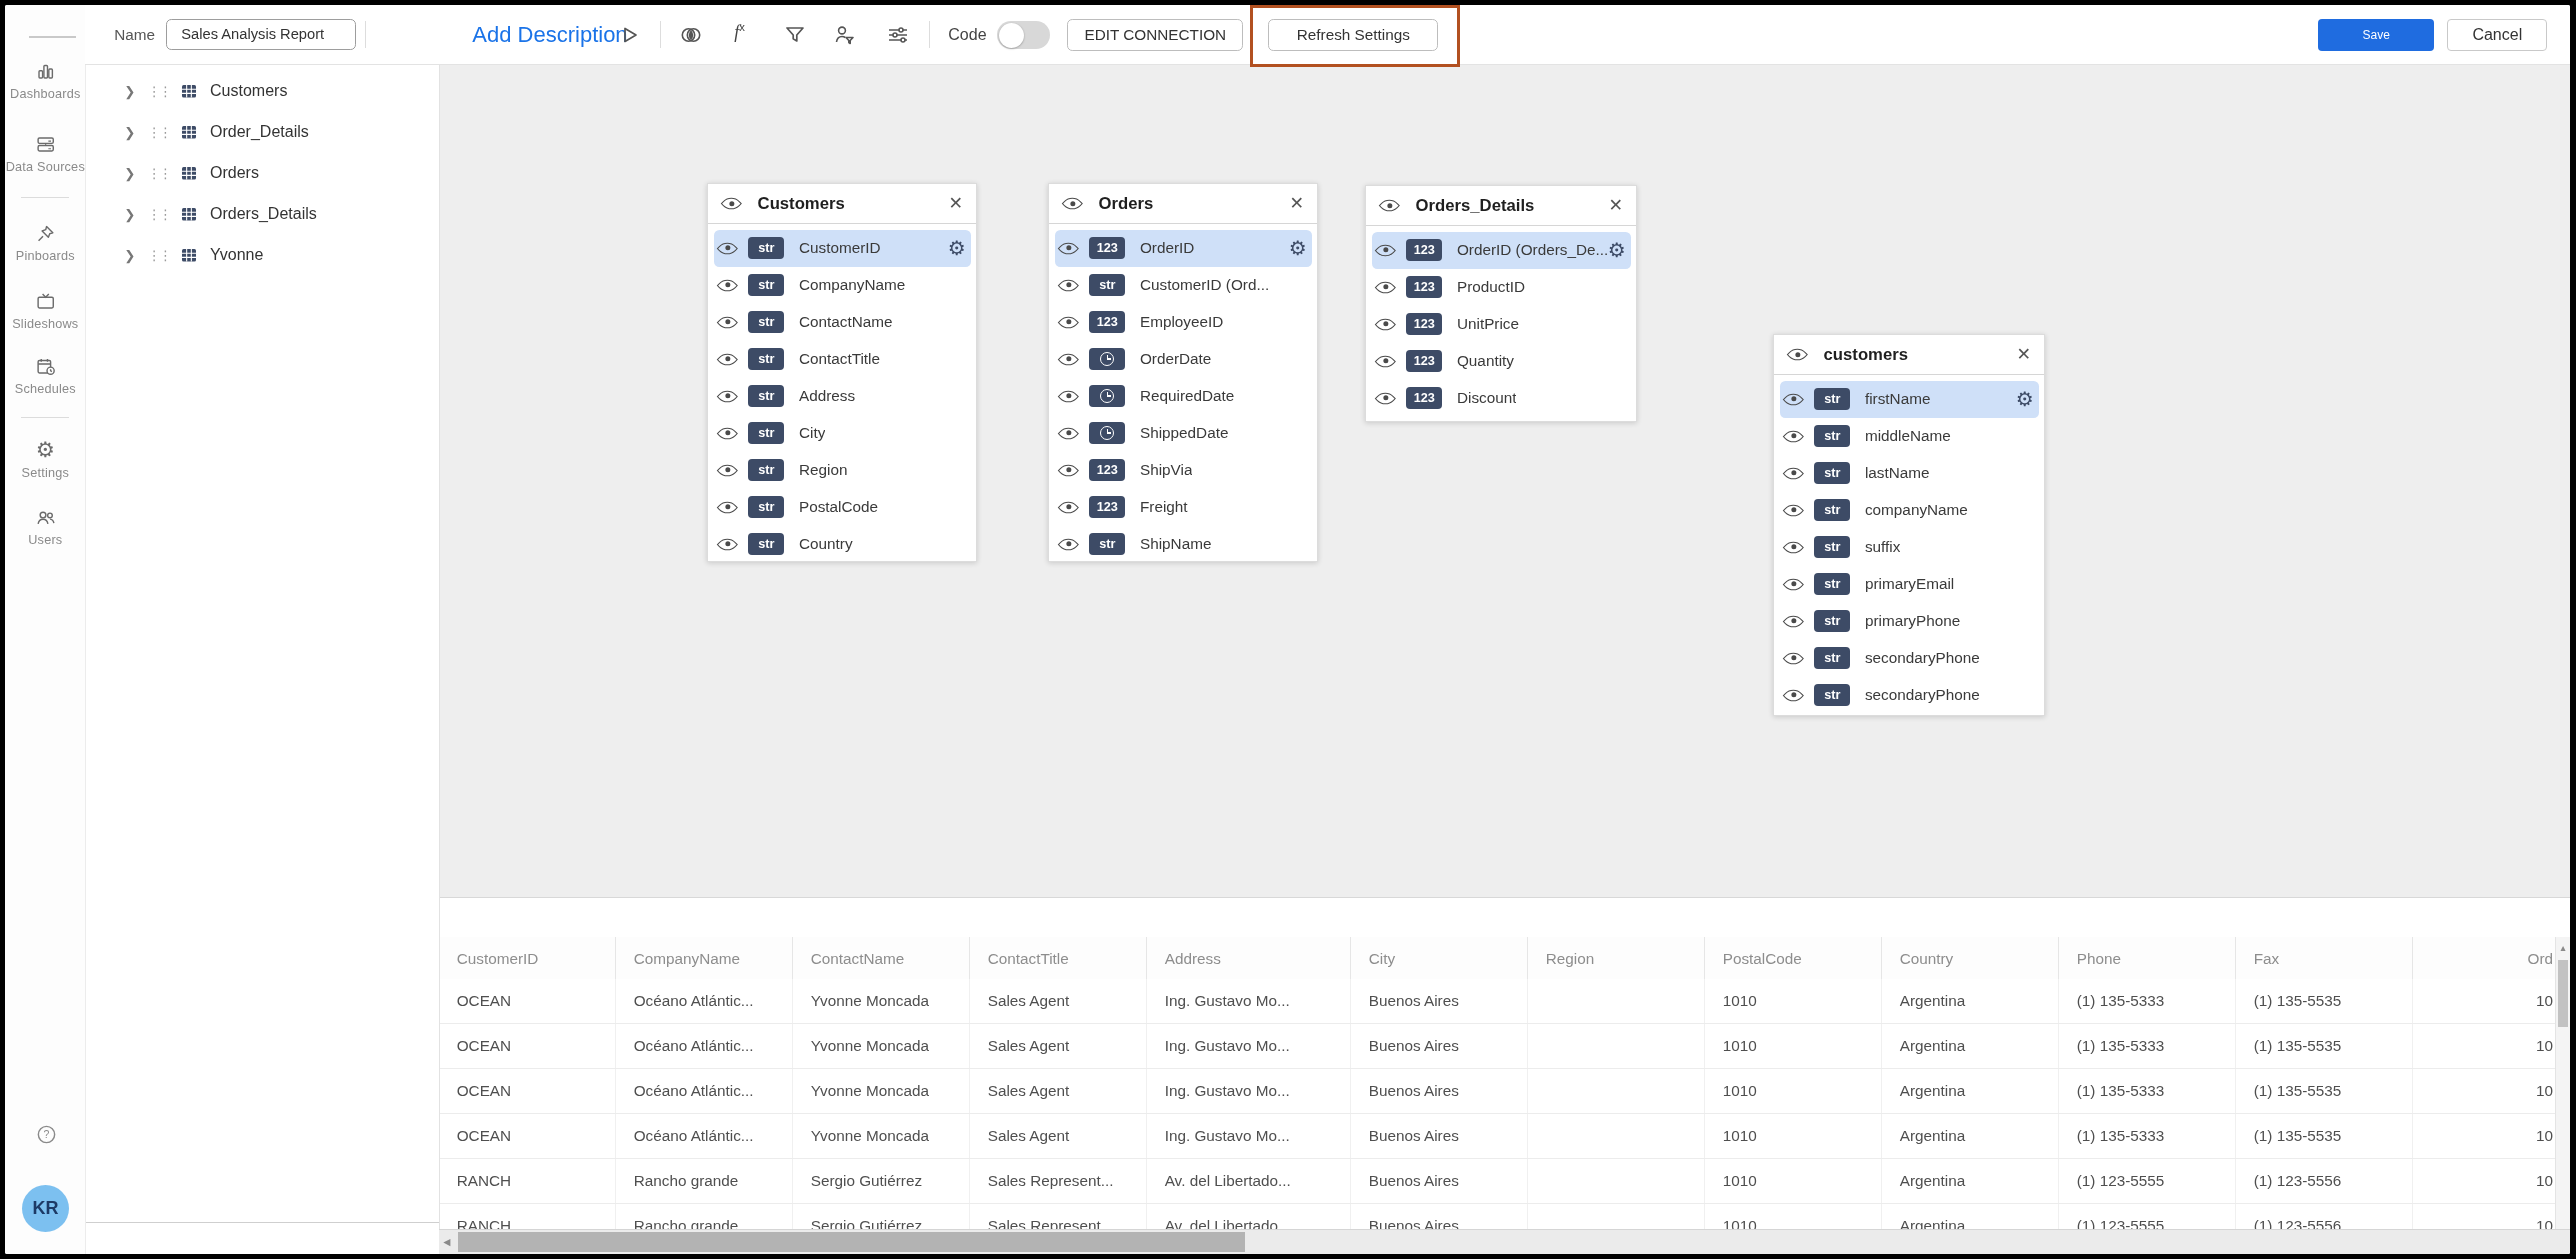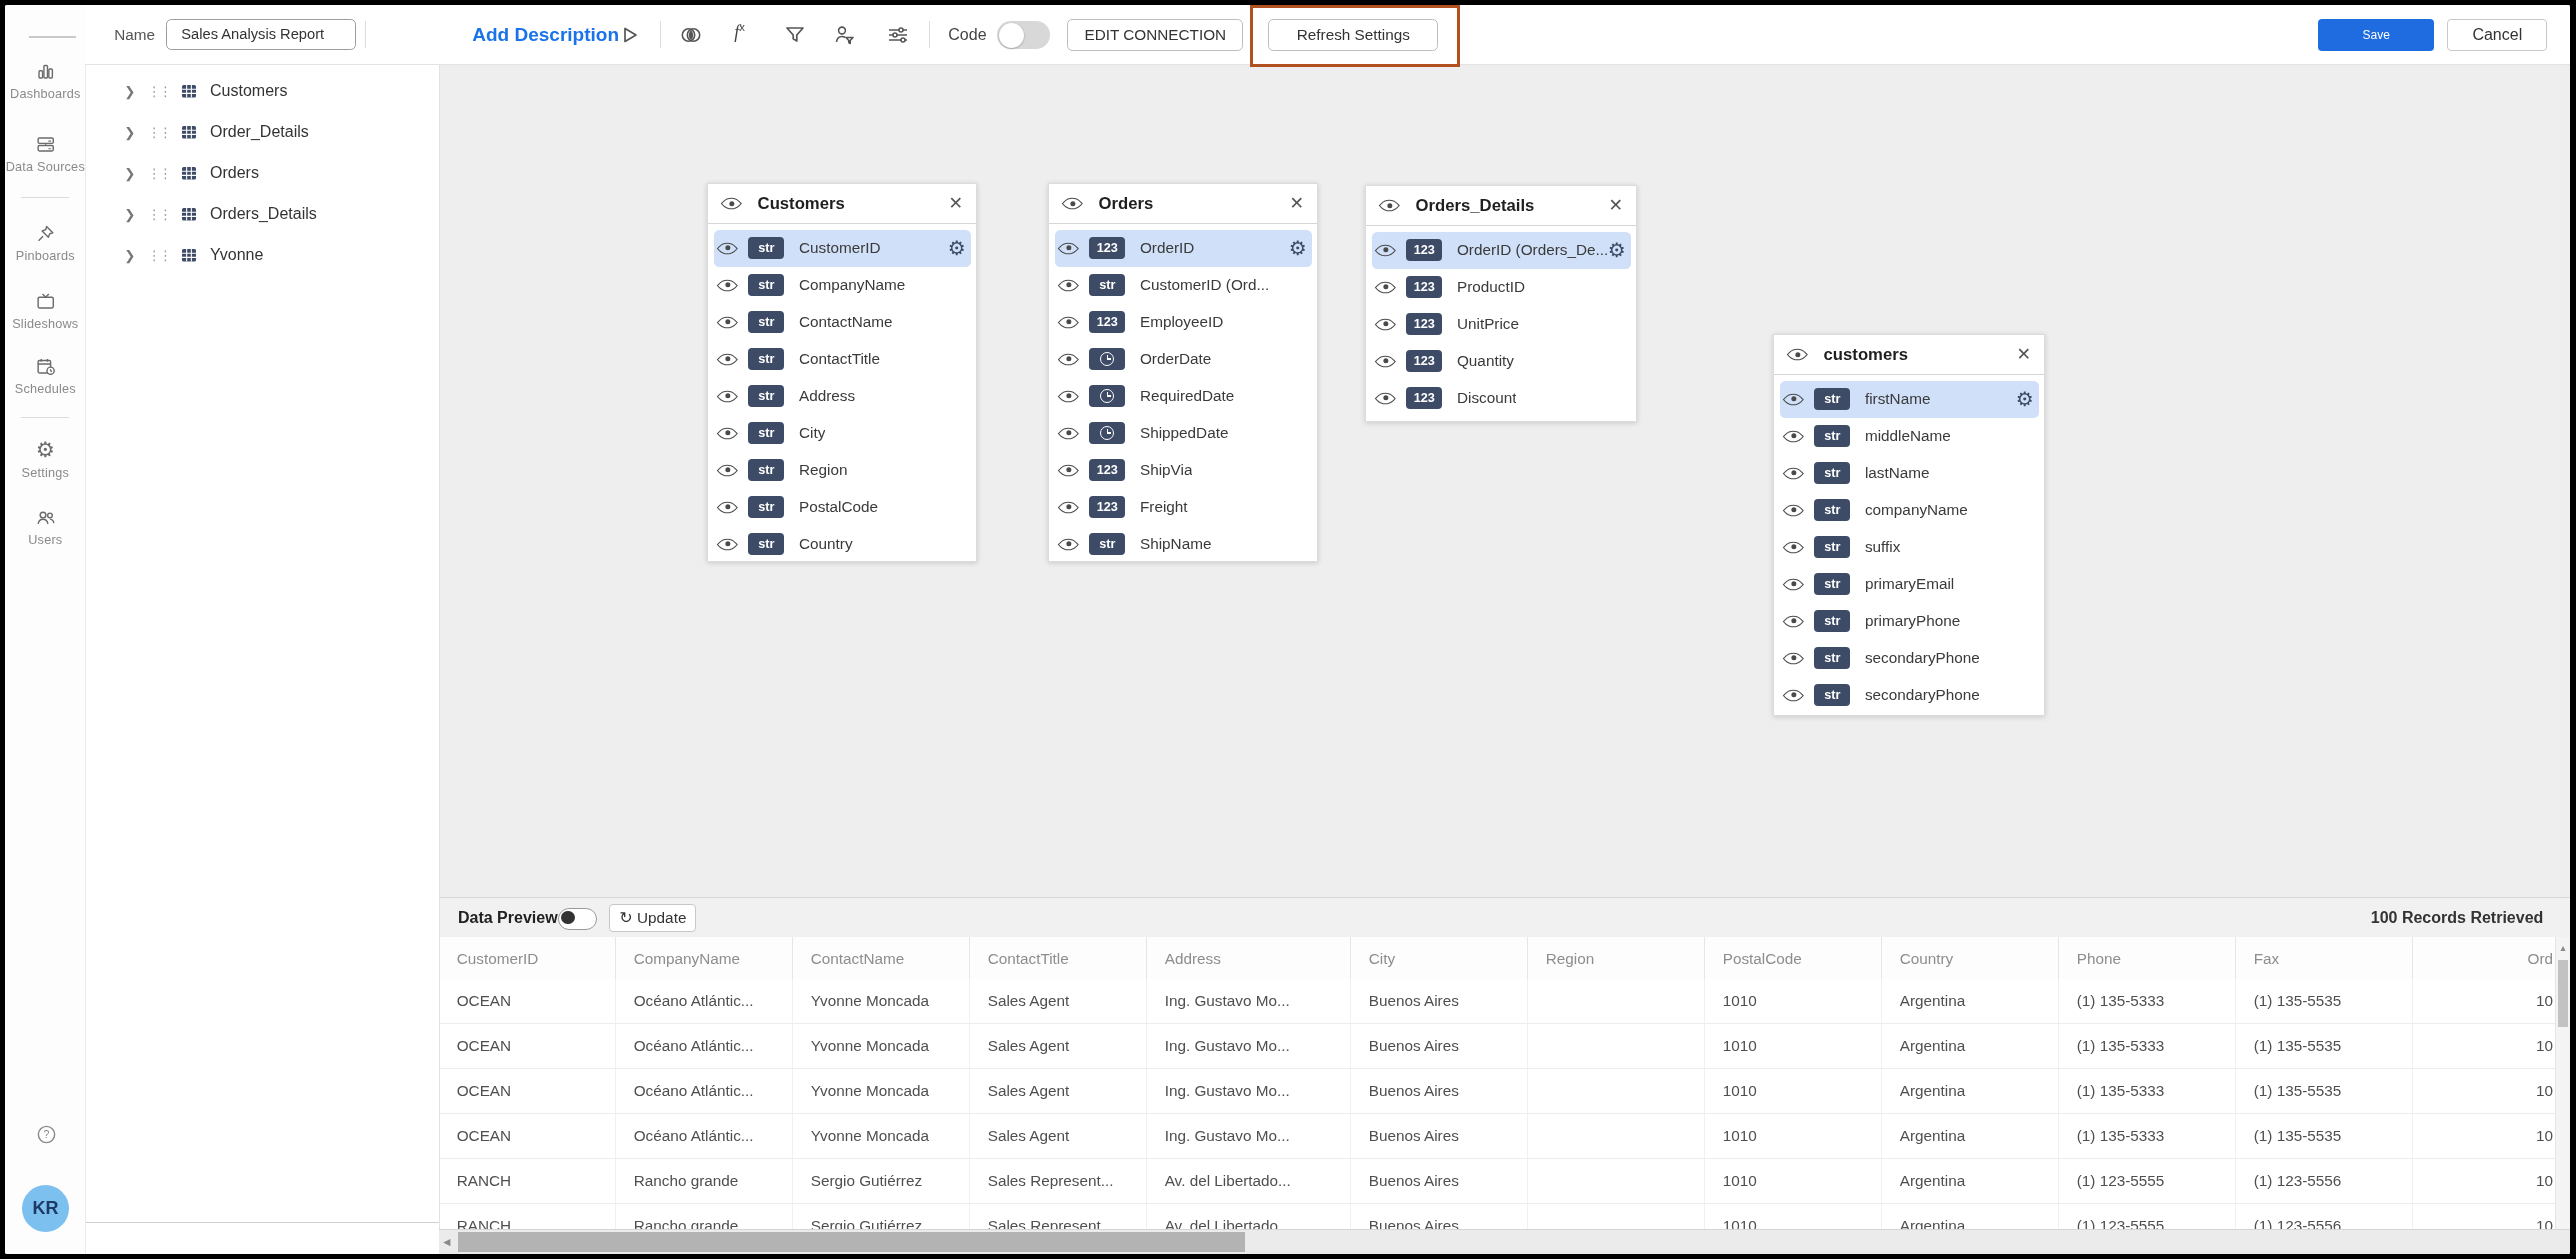--- a/index.html
+++ b/index.html
@@ -14,21 +14,21 @@
   .rail-label{display:block;margin-top:4px;font-size:12.7px;color:#8a8a8a;letter-spacing:0.2px;}
   .rail-div{position:absolute;left:16px;width:48px;height:0.7px;background:#dcdcdc;}
   .help-circ{position:absolute;left:30px;top:1118px;}
   .avatar{position:absolute;left:16.7px;top:1180px;width:47px;height:47px;border-radius:50%;background:#7cc0f0;color:#1d3a66;font-weight:bold;font-size:18px;display:flex;align-items:center;justify-content:center;}
 
   
   .topbar{position:absolute;left:80px;top:0;right:0;height:59px;background:#fff;border-bottom:1.3px solid #e3e3e3;z-index:6;}
   .tb-name{position:absolute;left:29px;top:0;height:59px;line-height:59px;font-size:15.3px;color:#555;}
   .tb-input{position:absolute;left:81px;top:13.3px;width:160px;height:29px;border:1.3px solid #9d9d9d;border-radius:5.3px;font-size:14.7px;color:#333;padding:0 14px;font-family:"Liberation Sans",sans-serif;outline:none;}
   .tb-sep{position:absolute;top:16px;width:0.7px;height:27px;background:#ddd;}
-  .tb-adddesc{position:absolute;left:387px;top:0;height:59px;line-height:59px;font-size:19px;font-weight:bold;color:#1a73e8;cursor:pointer;}
+  .tb-adddesc{position:absolute;left:387px;top:0;height:59px;line-height:59px;font-size:22px;font-weight:normal;color:#1a73e8;cursor:pointer;}
   .tb-ico{position:absolute;top:18px;width:24px;height:24px;cursor:pointer;}
   .fx-ico{font-size:18px;color:#444;font-family:"Liberation Serif",serif;top:16px;}
   .fx-ico i{font-style:italic;}
   .fx-ico sup{font-size:11.3px;font-style:normal;font-family:"Liberation Sans",sans-serif;}
   .tb-code{position:absolute;left:863px;top:0;height:59px;line-height:59px;font-size:16px;color:#444;}
   .toggle-code{position:absolute;left:912px;top:16px;width:53px;height:28px;border-radius:14px;background:#d8d8d8;cursor:pointer;}
   .toggle-code::before{content:"";position:absolute;left:1.3px;top:1.3px;width:25px;height:25px;border-radius:50%;background:#fff;box-shadow:0 0.7px 2px rgba(0,0,0,.3);}
   .btn-outline{position:absolute;top:13.3px;height:32px;background:#fff;border:1.3px solid #bdbdbd;border-radius:5.3px;font-size:15.3px;color:#333;font-family:"Liberation Sans",sans-serif;cursor:pointer;}
   .btn-edit{left:982px;width:176px;}
   .btn-refresh{left:1183px;width:170px;}
@@ -592,26 +592,20 @@
               </span>
     <span class="fname">secondaryPhone</span>
 
   </div>
 </div>
     </div>
 
   </div>
 
   <div class="preview">
-    <div class="pbar">
-      <span class="pbar-title">Data Preview</span>
-      <div class="ptoggle"></div>
-      <button class="btn-update"><span>Update</span></button>
-      <span class="precords">100 Records Retrieved</span>
-    </div>
     <div class="thead">
           <div class="hcell">CustomerID</div>
           <div class="hcell">CompanyName</div>
           <div class="hcell">ContactName</div>
           <div class="hcell">ContactTitle</div>
           <div class="hcell">Address</div>
           <div class="hcell">City</div>
           <div class="hcell">Region</div>
           <div class="hcell">PostalCode</div>
           <div class="hcell">Country</div>

